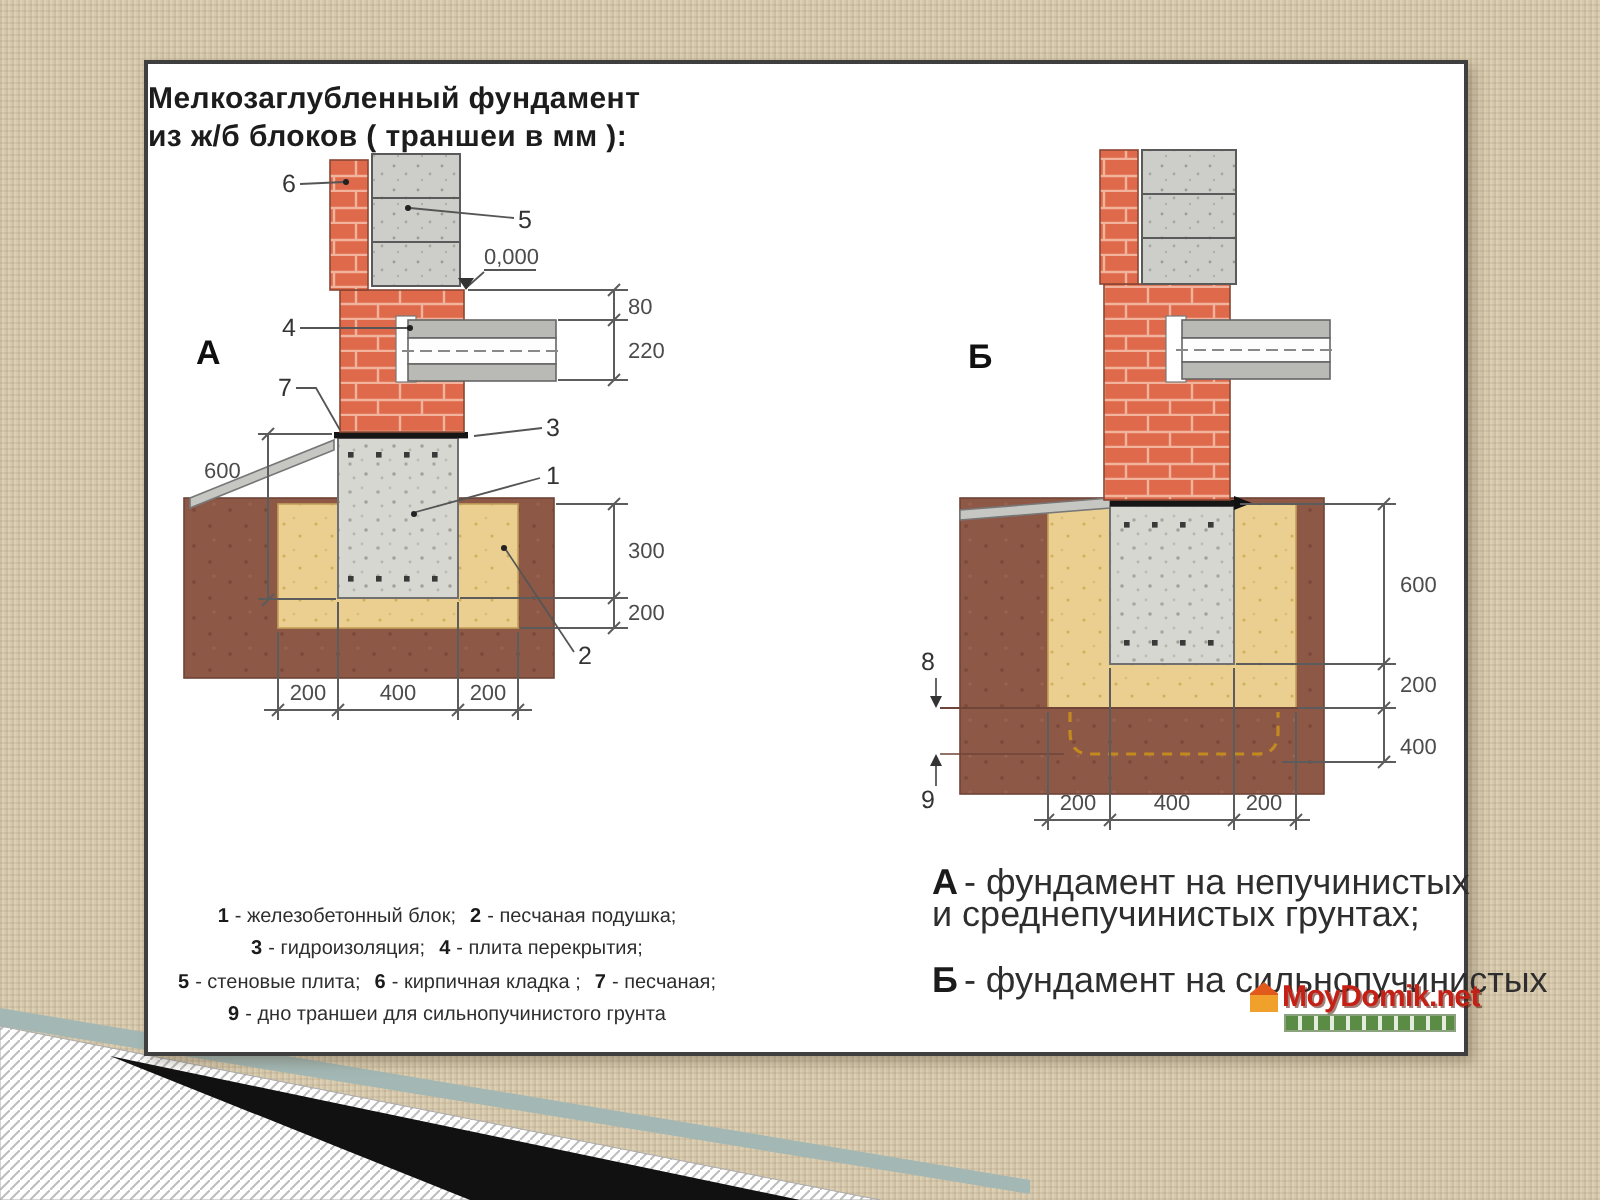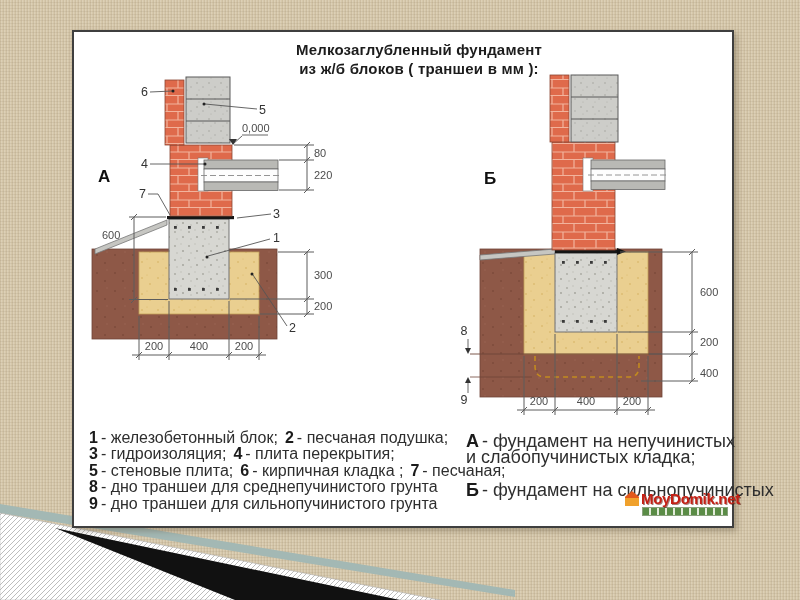--- a/index.html
+++ b/index.html
@@ -16,34 +16,34 @@
       repeating-linear-gradient(0deg, rgba(120,100,72,.10) 0 1px, transparent 1px 3px),
       repeating-linear-gradient(90deg, rgba(255,255,255,.12) 1px 2px, transparent 2px 4px);
   }
   .corner-deco{position:absolute;left:0;bottom:0;z-index:1;}
   .panel{
     position:absolute;left:72px;top:30px;width:658px;height:494px;z-index:2;
     background:#fff;border:2px solid #3f3f3f;
     box-shadow:3px 3px 6px rgba(80,70,50,.35);
   }
   .title{
-    position:absolute;left:16px;top:8px;width:100%;text-align:center;
+    position:absolute;left:0;top:8px;width:100%;
     font-size:15px;font-weight:bold;line-height:19px;color:#1c1c1c;letter-spacing:.2px;
   }
   .diagrams{position:absolute;left:0;top:0;}
   text{font-family:"Liberation Sans",sans-serif;}
   text.dim{font-size:11px;fill:#4c4c4c;}
   text.callout{font-size:12.5px;fill:#333;}
   text.letter{font-size:17px;font-weight:bold;fill:#101010;}
   .dimline line{stroke:#5c5c5c;stroke-width:1;}
   .extline{stroke:#8a8a8a;stroke-width:.8;}
   .slash{stroke:#1d1d1d;stroke-width:1.3;}
   .leader{stroke:#555;stroke-width:.9;fill:none;}
   .dot{fill:#222;}
-  .legend-left{position:absolute;left:15px;top:398px;font-size:16px;line-height:16.4px;color:#2e2e2e;white-space:nowrap;}
+  .legend-left{position:absolute;left:15px;top:419px;font-size:10px;line-height:16.4px;color:#2e2e2e;white-space:nowrap;text-align:center;}
   .legend-left b{color:#1b1b1b;margin-right:3px;}
   .legend-left span{margin-right:7px;}
   .legend-right{position:absolute;left:392px;top:401px;font-size:18px;line-height:16px;color:#2e2e2e;white-space:nowrap;}
   .legend-right .block{margin-bottom:17px;}
   .legend-right b{margin-right:3px;color:#1b1b1b;}
   .watermark{position:absolute;left:551px;top:458px;width:120px;z-index:5;}
   .wm-row{display:flex;align-items:center;gap:2px;}
   .wm-icon{width:14px;height:15px;display:inline-block;
     background:linear-gradient(180deg,#e2591c 0 45%,#f0a12c 45% 100%);
     clip-path:polygon(50% 0,100% 38%,100% 100%,0 100%,0 38%);}
@@ -291,31 +291,28 @@
     <div class="lg-line">
       <b>1</b><span>- железобетонный блок;</span><b>2</b><span>- песчаная подушка;</span>
     </div>
     <div class="lg-line">
       <b>3</b><span>- гидроизоляция;</span><b>4</b><span>- плита перекрытия;</span>
     </div>
     <div class="lg-line">
       <b>5</b><span>- стеновые плита;</span><b>6</b><span>- кирпичная кладка ;</span><b>7</b><span>- песчаная;</span>
     </div>
     <div class="lg-line">
-      <b>8</b><span>- дно траншеи для среднепучинистого грунта</span>
-    </div>
-    <div class="lg-line">
       <b>9</b><span>- дно траншеи для сильнопучинистого грунта</span>
     </div>
   </div>
 
   <div class="legend-right">
     <div class="block">
       <div><b>А</b><span>- фундамент на непучинистых</span></div>
-      <div><span>и слабопучинистых кладка;</span></div>
+      <div><span>и среднепучинистых грунтах;</span></div>
     </div>
     <div class="block">
       <div><b>Б</b><span>- фундамент на сильнопучинистых</span></div>
     </div>
   </div>
 
   <div class="watermark">
     <div class="wm-row">
       <span class="wm-icon"></span>
       <span class="wm-text">MoyDomik.net</span>

